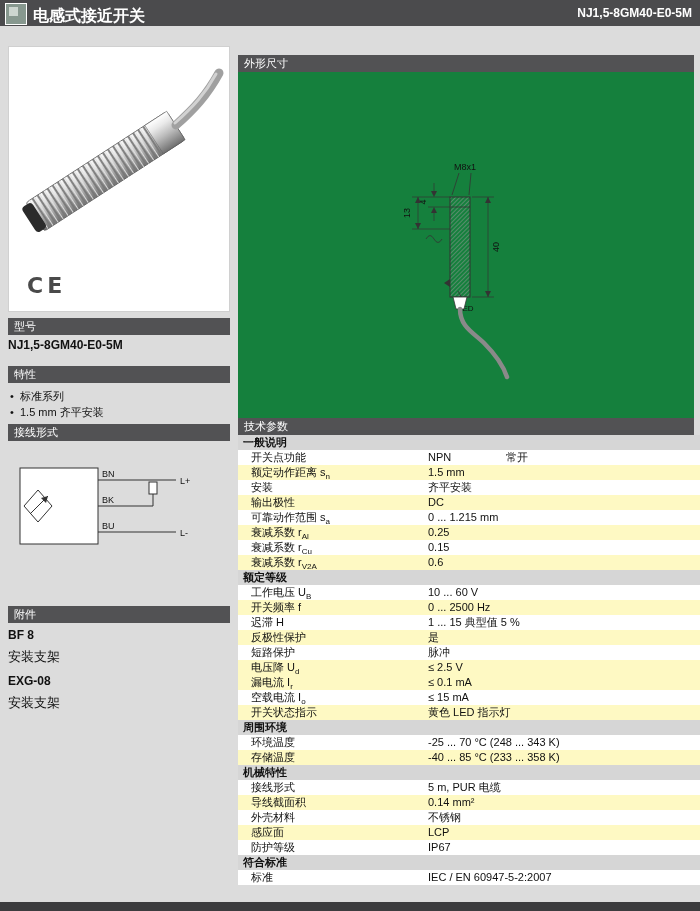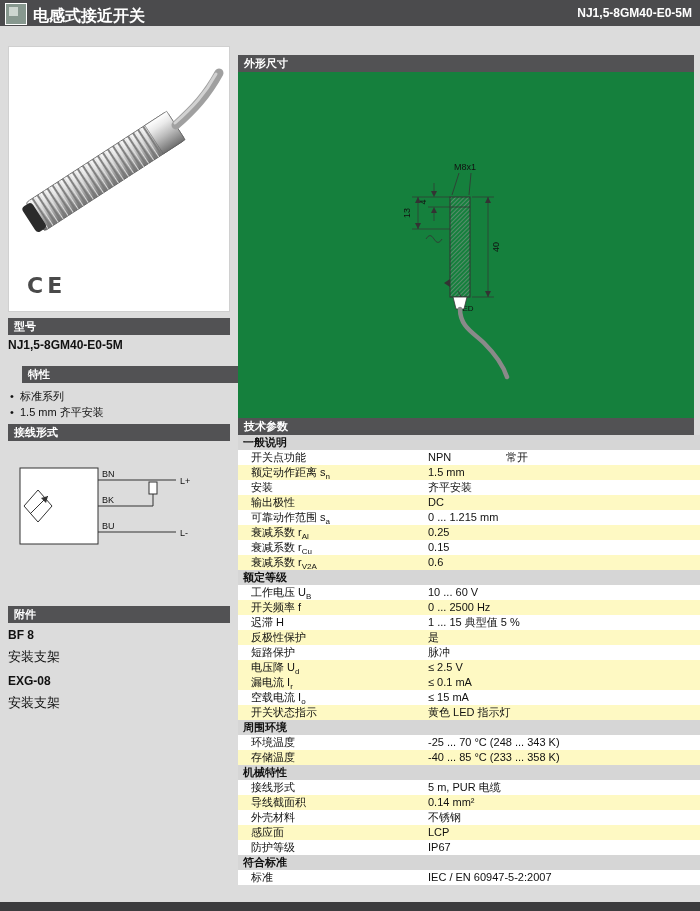--- a/index.html
+++ b/index.html
@@ -8,24 +8,24 @@
   .page{position:absolute;top:0;left:0;width:700px;height:911px;background:#dcdcdc;overflow:hidden;}
 
   
   .topbar{position:absolute;top:0;left:0;width:700px;height:26px;background:#4b4b4d;}
   .logo{position:absolute;left:5px;top:3px;width:20px;height:20px;background:#87988f;border:1px solid #fff;display:block;}
   .logo-inner{position:absolute;left:3px;top:3px;width:9px;height:9px;background:#cdd6d0;display:block;}
   .doc-title{position:absolute;left:33px;top:6px;color:#fff;font-size:16px;font-weight:bold;}
   .part-no{position:absolute;right:8px;top:6px;color:#fff;font-size:12px;font-weight:bold;}
 
   
-  .bar{position:absolute;height:17px;background:#525254;color:#fff;font-size:11px;font-weight:bold;
+  .bar{position:absolute;height:17px;background:#525254;color:#fff;font-size:11px;font-weight:normal;
        line-height:17px;padding-left:6px;box-sizing:border-box;}
   .bar-model{left:8px;top:318px;width:222px;}
-  .bar-features{left:8px;top:366px;width:222px;margin-left:14px;}
+  .bar-features{left:8px;top:366px;width:222px;}
   .bar-connection{left:8px;top:424px;width:222px;}
   .bar-accessories{left:8px;top:606px;width:222px;}
   .bar-dims{left:238px;top:55px;width:456px;}
   .bar-tech{left:238px;top:418px;width:456px;}
 
   
   .photo-box{position:absolute;left:8px;top:46px;width:222px;height:266px;background:#fff;
              border:1px solid #d0d0d0;box-sizing:border-box;}
   .photo-svg{position:absolute;left:0;top:0;}
   .ce{position:absolute;left:18px;top:226px;font-size:22px;font-weight:bold;color:#4a4a4a;

